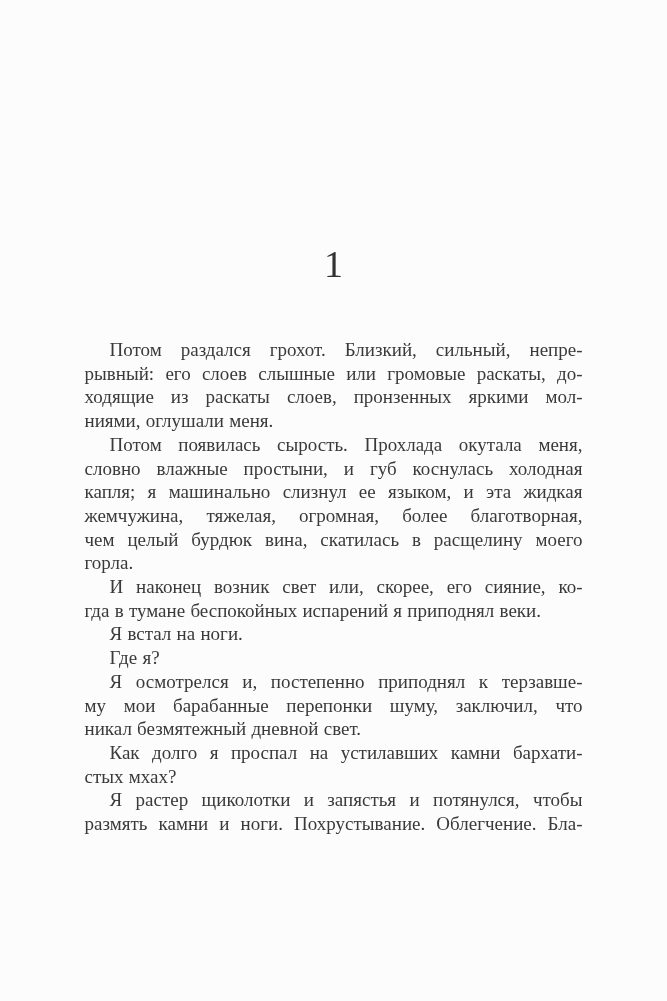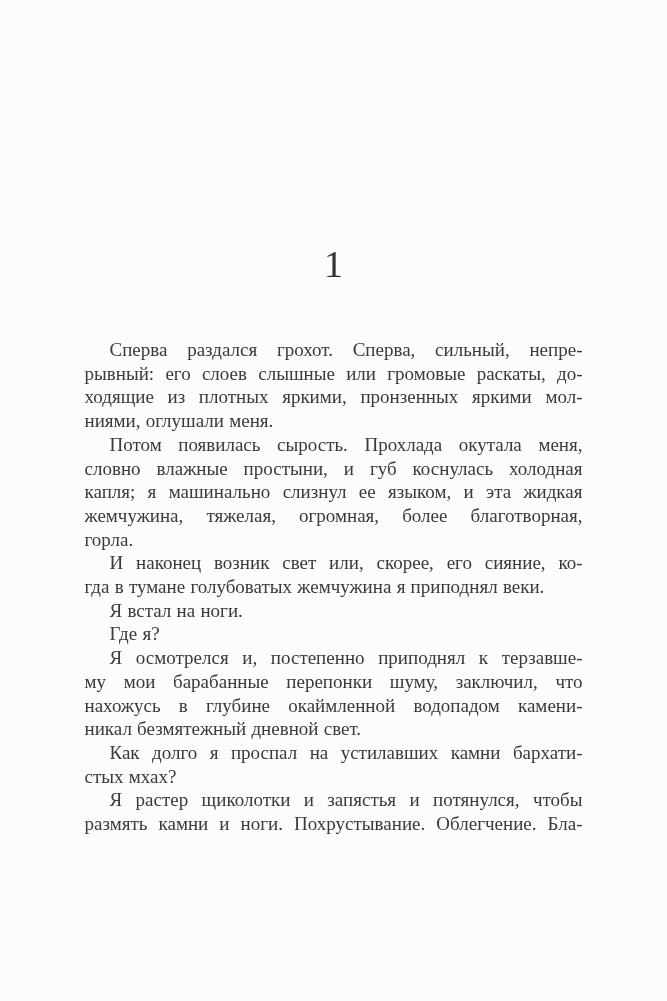--- a/index.html
+++ b/index.html
@@ -51,51 +51,51 @@
 </style>
 </head>
 <body>
 
 <div class="book-page">
   <div class="text-block">
 
     <div class="chapter-number">1</div>
 
     <div class="para">
-      <div class="line first">Сперва раздался грохот. Сперва, сильный, непре-</div>
+      <div class="line first">Потом раздался грохот. Близкий, сильный, непре-</div>
       <div class="line">рывный: его слоев слышные или громовые раскаты, до-</div>
-      <div class="line">ходящие из плотных яркими, пронзенных яркими мол-</div>
+      <div class="line">ходящие из раскаты слоев, пронзенных яркими мол-</div>
       <div class="line last">ниями, оглушали меня.</div>
     </div>
 
     <div class="para">
       <div class="line first">Потом появилась сырость. Прохлада окутала меня,</div>
       <div class="line">словно влажные простыни, и губ коснулась холодная</div>
       <div class="line">капля; я машинально слизнул ее языком, и эта жидкая</div>
       <div class="line">жемчужина, тяжелая, огромная, более благотворная,</div>
+      <div class="line">чем целый бурдюк вина, скатилась в расщелину моего</div>
       <div class="line last">горла.</div>
     </div>
 
     <div class="para">
       <div class="line first">И наконец возник свет или, скорее, его сияние, ко-</div>
-      <div class="line last">гда в тумане голубоватых жемчужина я приподнял веки.</div>
+      <div class="line last">гда в тумане беспокойных испарений я приподнял веки.</div>
     </div>
 
     <div class="para">
       <div class="line first last">Я встал на ноги.</div>
     </div>
 
     <div class="para">
       <div class="line first last">Где я?</div>
     </div>
 
     <div class="para">
       <div class="line first">Я осмотрелся и, постепенно приподнял к терзавше-</div>
       <div class="line">му мои барабанные перепонки шуму, заключил, что</div>
-      <div class="line">нахожусь в глубине окаймленной водопадом камени-</div>
       <div class="line last">никал безмятежный дневной свет.</div>
     </div>
 
     <div class="para">
       <div class="line first">Как долго я проспал на устилавших камни бархати-</div>
       <div class="line last">стых мхах?</div>
     </div>
 
     <div class="para">
       <div class="line first">Я растер щиколотки и запястья и потянулся, чтобы</div>

